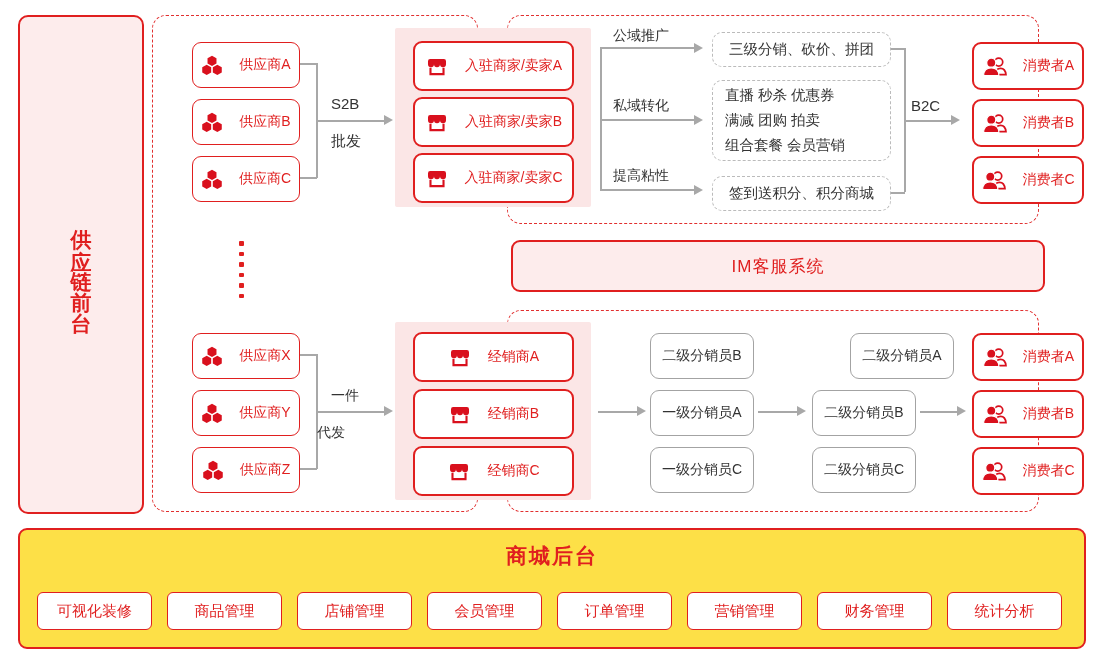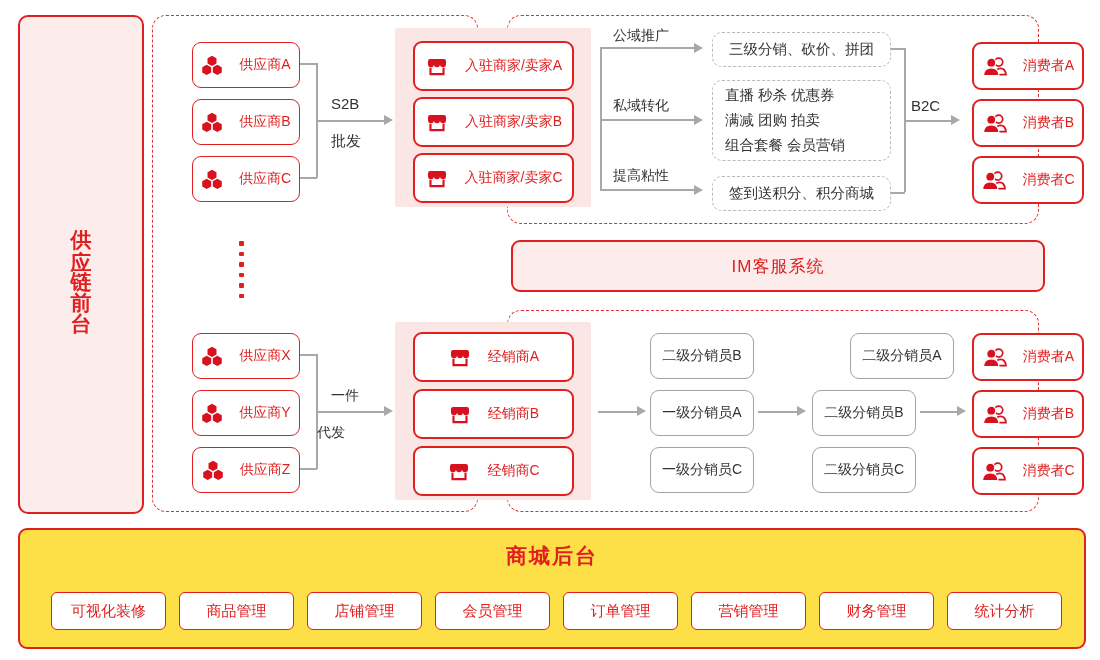--- a/index.html
+++ b/index.html
@@ -26,21 +26,21 @@
   .flabel{position:absolute;color:#333;font-size:14px;white-space:nowrap;}
   .slabel{position:absolute;color:#333;font-size:15px;white-space:nowrap;}
   .im{position:absolute;left:511px;top:240px;width:530px;height:48px;background:#fdecec;border:2px solid #e01f1f;
       border-radius:9px;display:flex;align-items:center;justify-content:center;color:#e01f1f;font-size:17px;letter-spacing:1px;}
   .dots{position:absolute;left:239px;top:241px;display:flex;flex-direction:column;gap:6px;}
   .dots i{width:4.5px;height:4.5px;background:#e01f1f;border-radius:1px;}
   .backend{position:absolute;left:18px;top:528px;width:1064px;height:117px;background:#fde047;
            border:2px solid #e01f1f;border-radius:9px;}
   .backend .bt{position:absolute;left:0;right:0;top:12px;text-align:center;color:#e01f1f;font-weight:bold;
                font-size:21px;letter-spacing:2px;}
-  .berow{position:absolute;left:22px;right:22px;top:62px;display:flex;justify-content:space-between;padding-left:9px;}
+  .berow{position:absolute;left:8px;right:22px;top:62px;display:flex;justify-content:space-between;padding-left:9px;}
   .bebtn{width:113px;height:36px;background:#fff;border:1.8px solid #e01f1f;border-radius:6px;color:#e01f1f;
          font-size:15px;display:flex;align-items:center;justify-content:center;white-space:nowrap;}
   .ic{flex:0 0 auto;}
 </style>
 </head>
 <body>
 
 <svg width="0" height="0" style="position:absolute" aria-hidden="true">
   <defs>
     <symbol id="ic-hex" viewBox="0 0 24 23">

